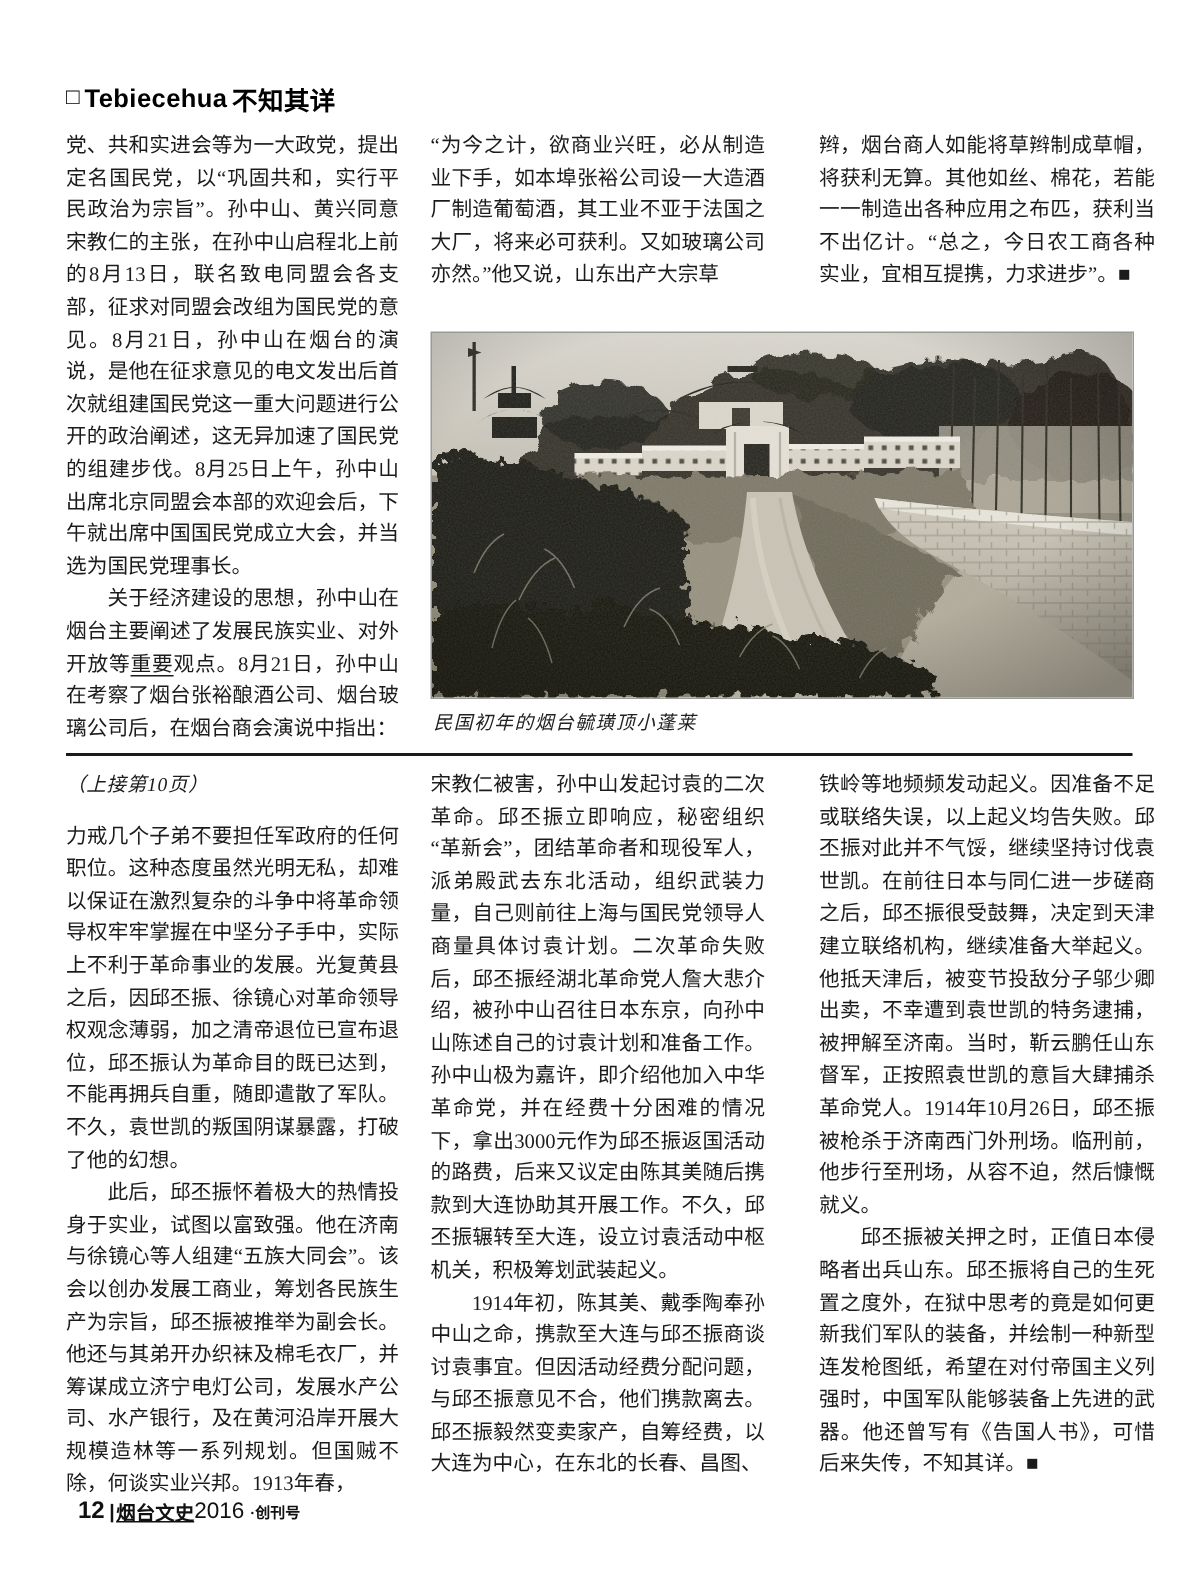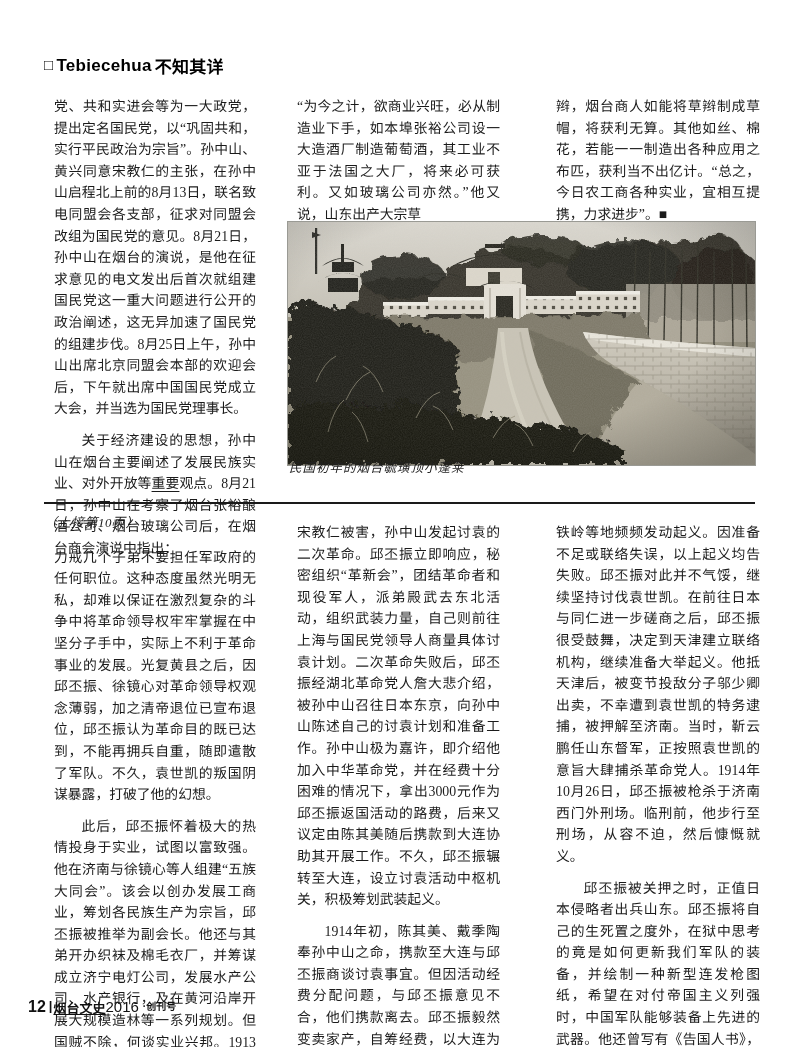--- a/index.html
+++ b/index.html
@@ -13,44 +13,44 @@
     position:absolute;left:44px;top:53px;display:flex;align-items:center;gap:3px;
     font-family:"Liberation Sans","DejaVu Sans",sans-serif;font-weight:bold;
     font-size:17px;color:#000;letter-spacing:.3px;
   }
   .page-header .box{font-size:15px;position:relative;top:-1px;}
   
   .col{
     position:absolute;font-size:13.8px;line-height:21.6px;
     text-align:justify;text-justify:inter-ideograph;color:#1b1b1b;
   }
-  .col p{margin:10px;}
+  .col p{margin:0;}
   .col p.indent{text-indent:2em;}
   .u{text-decoration:underline;text-underline-offset:3px;}
   .c1{left:44px;width:222px;}
   .c2{left:287px;width:223px;}
   .c3{left:546px;width:224px;}
   .top{top:86px;}
   .bottom{top:512px;}
   .cont-note{
     font-size:13px;margin:0 0 13px 0 !important;
     font-style:italic;letter-spacing:.5px;
   }
   
   .photo-fig{position:absolute;left:288px;top:222px;width:467px;height:243px;margin:0;}
   .photo-fig svg{display:block;width:467px;height:243px;outline:1px solid #9a9a94;}
   .photo-caption{
-    position:absolute;left:289px;top:457px;font-size:12.5px;font-style:italic;
+    position:absolute;left:289px;top:471px;font-size:12.5px;font-style:italic;
     color:#222;letter-spacing:1px;
   }
   
   .divider{position:absolute;left:44px;top:502px;width:711px;height:1.5px;background:#1a1a1a;}
   
   .page-footer{
-    position:absolute;left:28px;top:998px;display:flex;align-items:flex-start;
+    position:absolute;left:52px;top:998px;display:flex;align-items:center;
     font-family:"Liberation Sans","DejaVu Sans",sans-serif;color:#111;
   }
   .page-footer .pn{font-size:16px;font-weight:bold;margin-right:3px;}
   .page-footer .div{font-size:13px;font-weight:bold;margin-right:1px;}
   .page-footer .jt{font-size:13px;font-weight:bold;text-decoration:underline;}
   .page-footer .yr{font-size:15px;}
   .page-footer .iss{font-size:10px;font-weight:bold;margin-left:4px;}
 </style>
 </head>
 <body>

